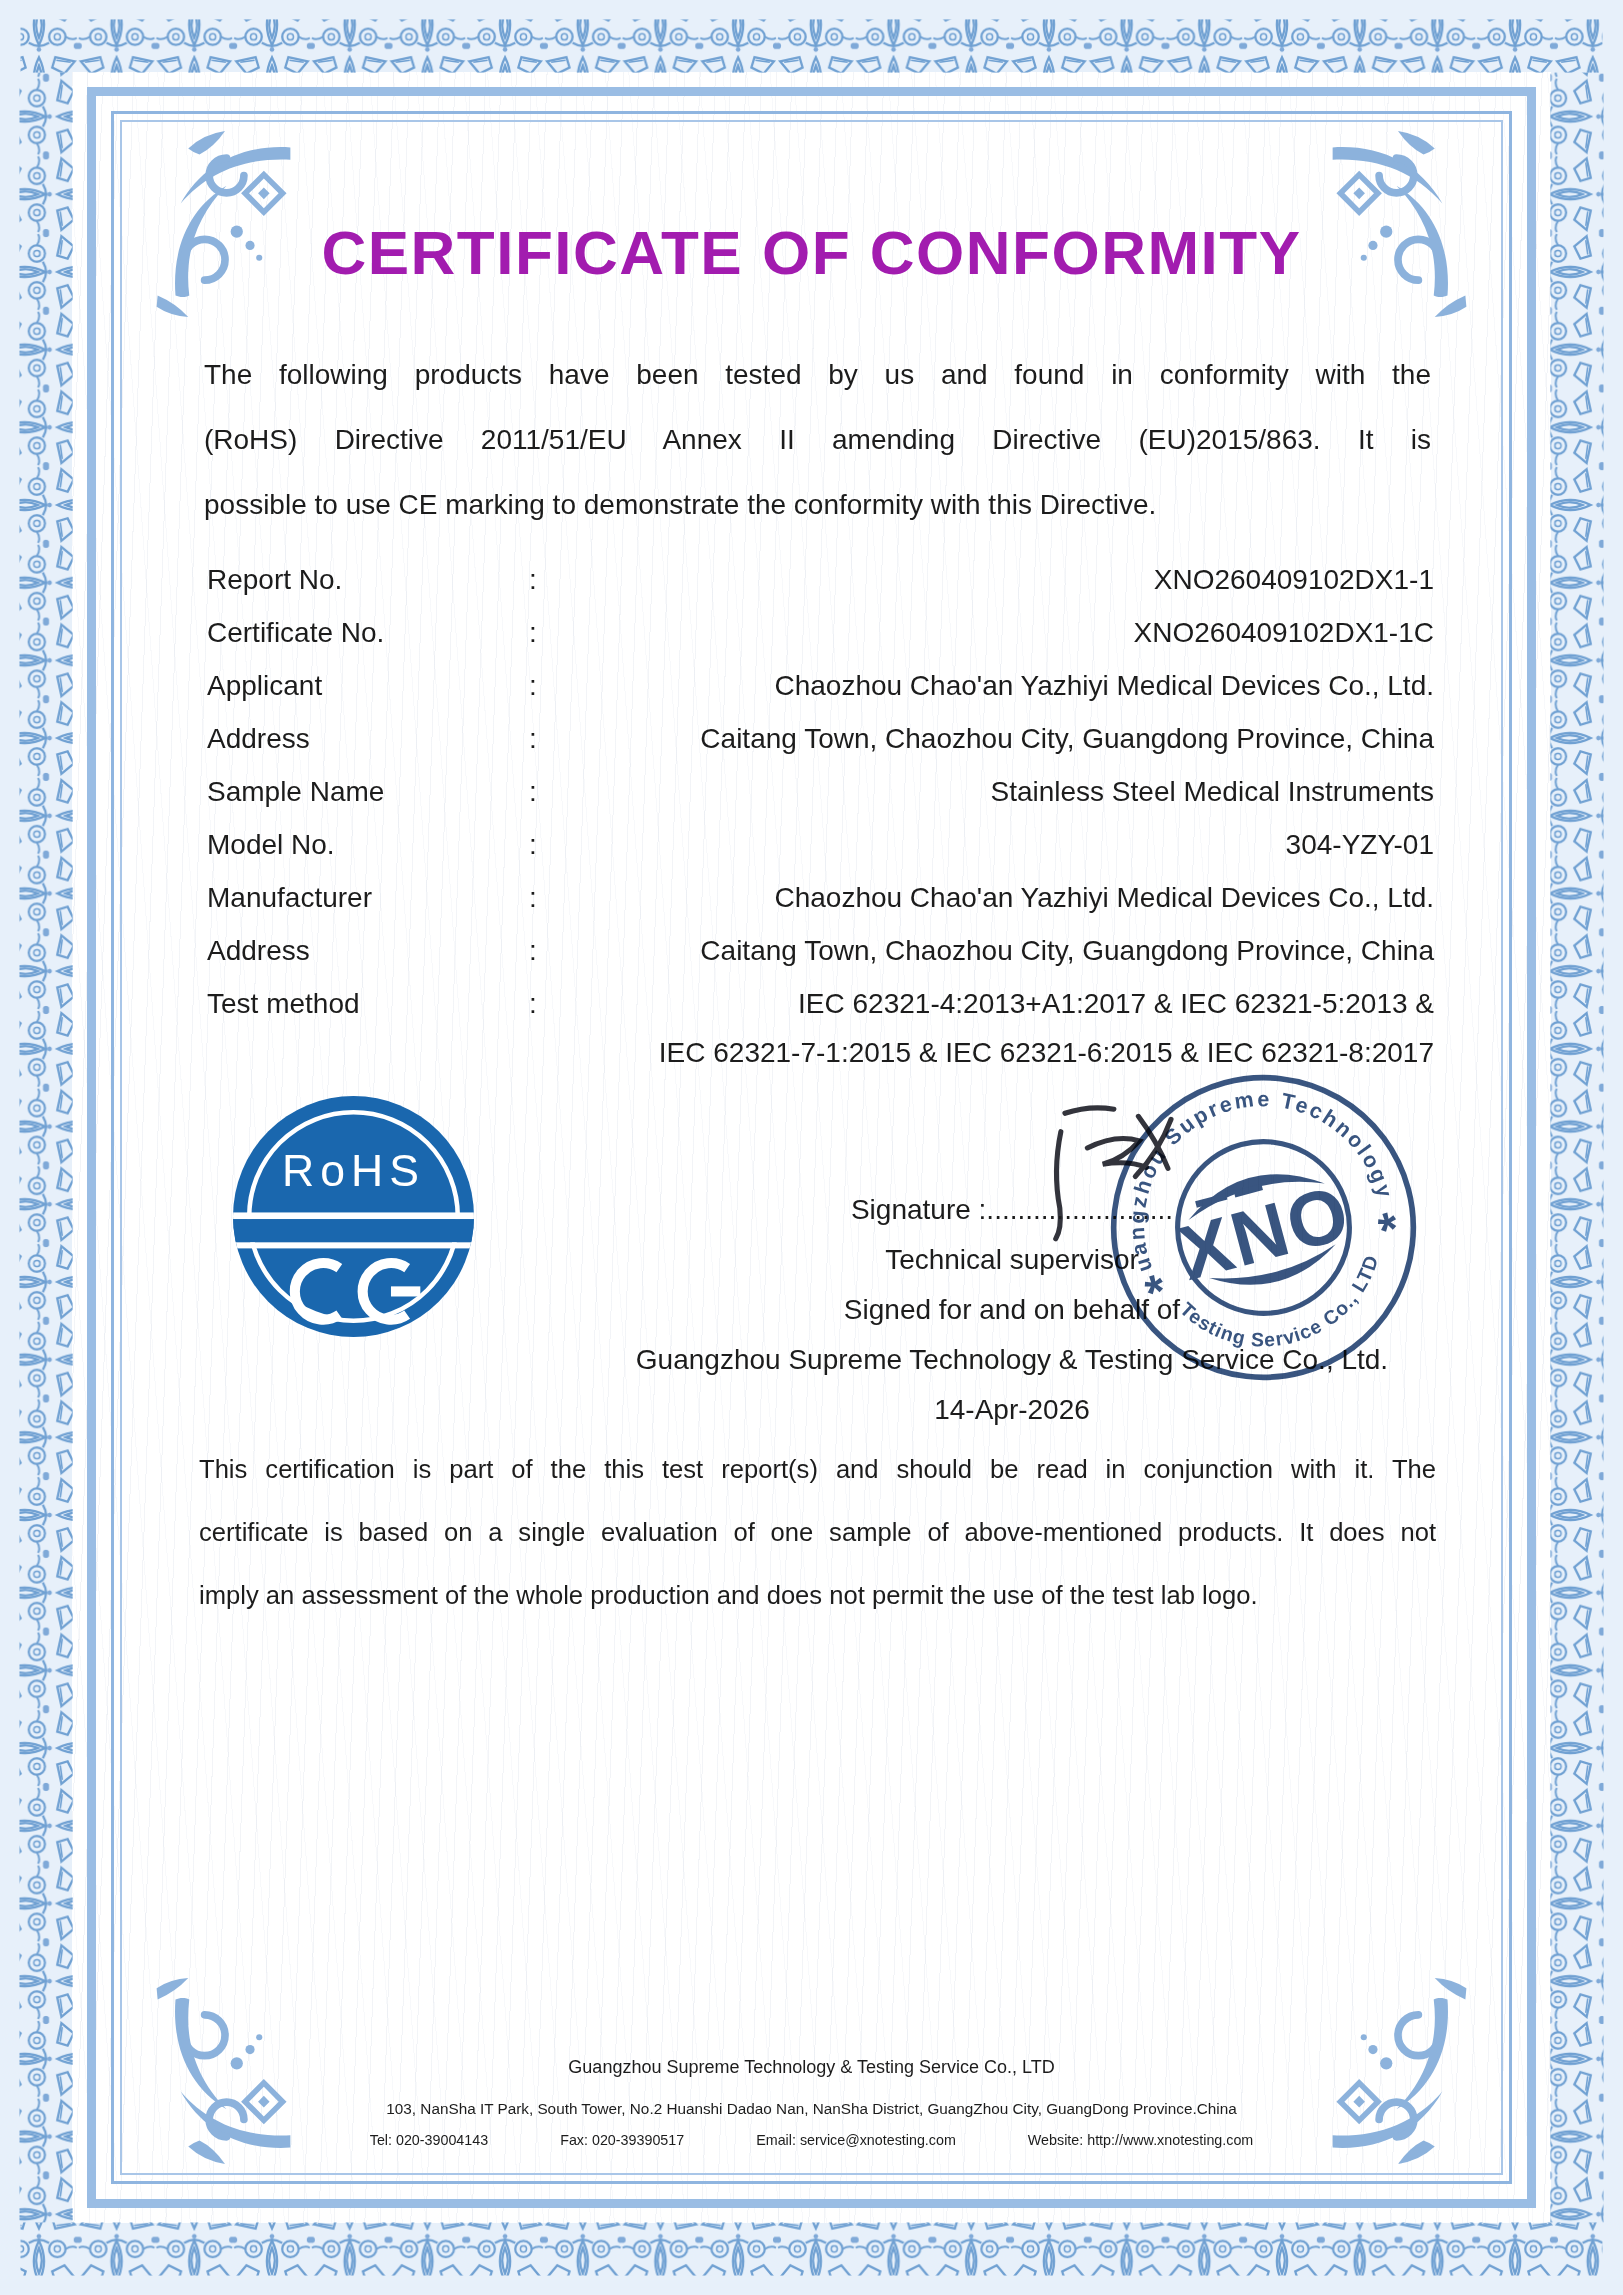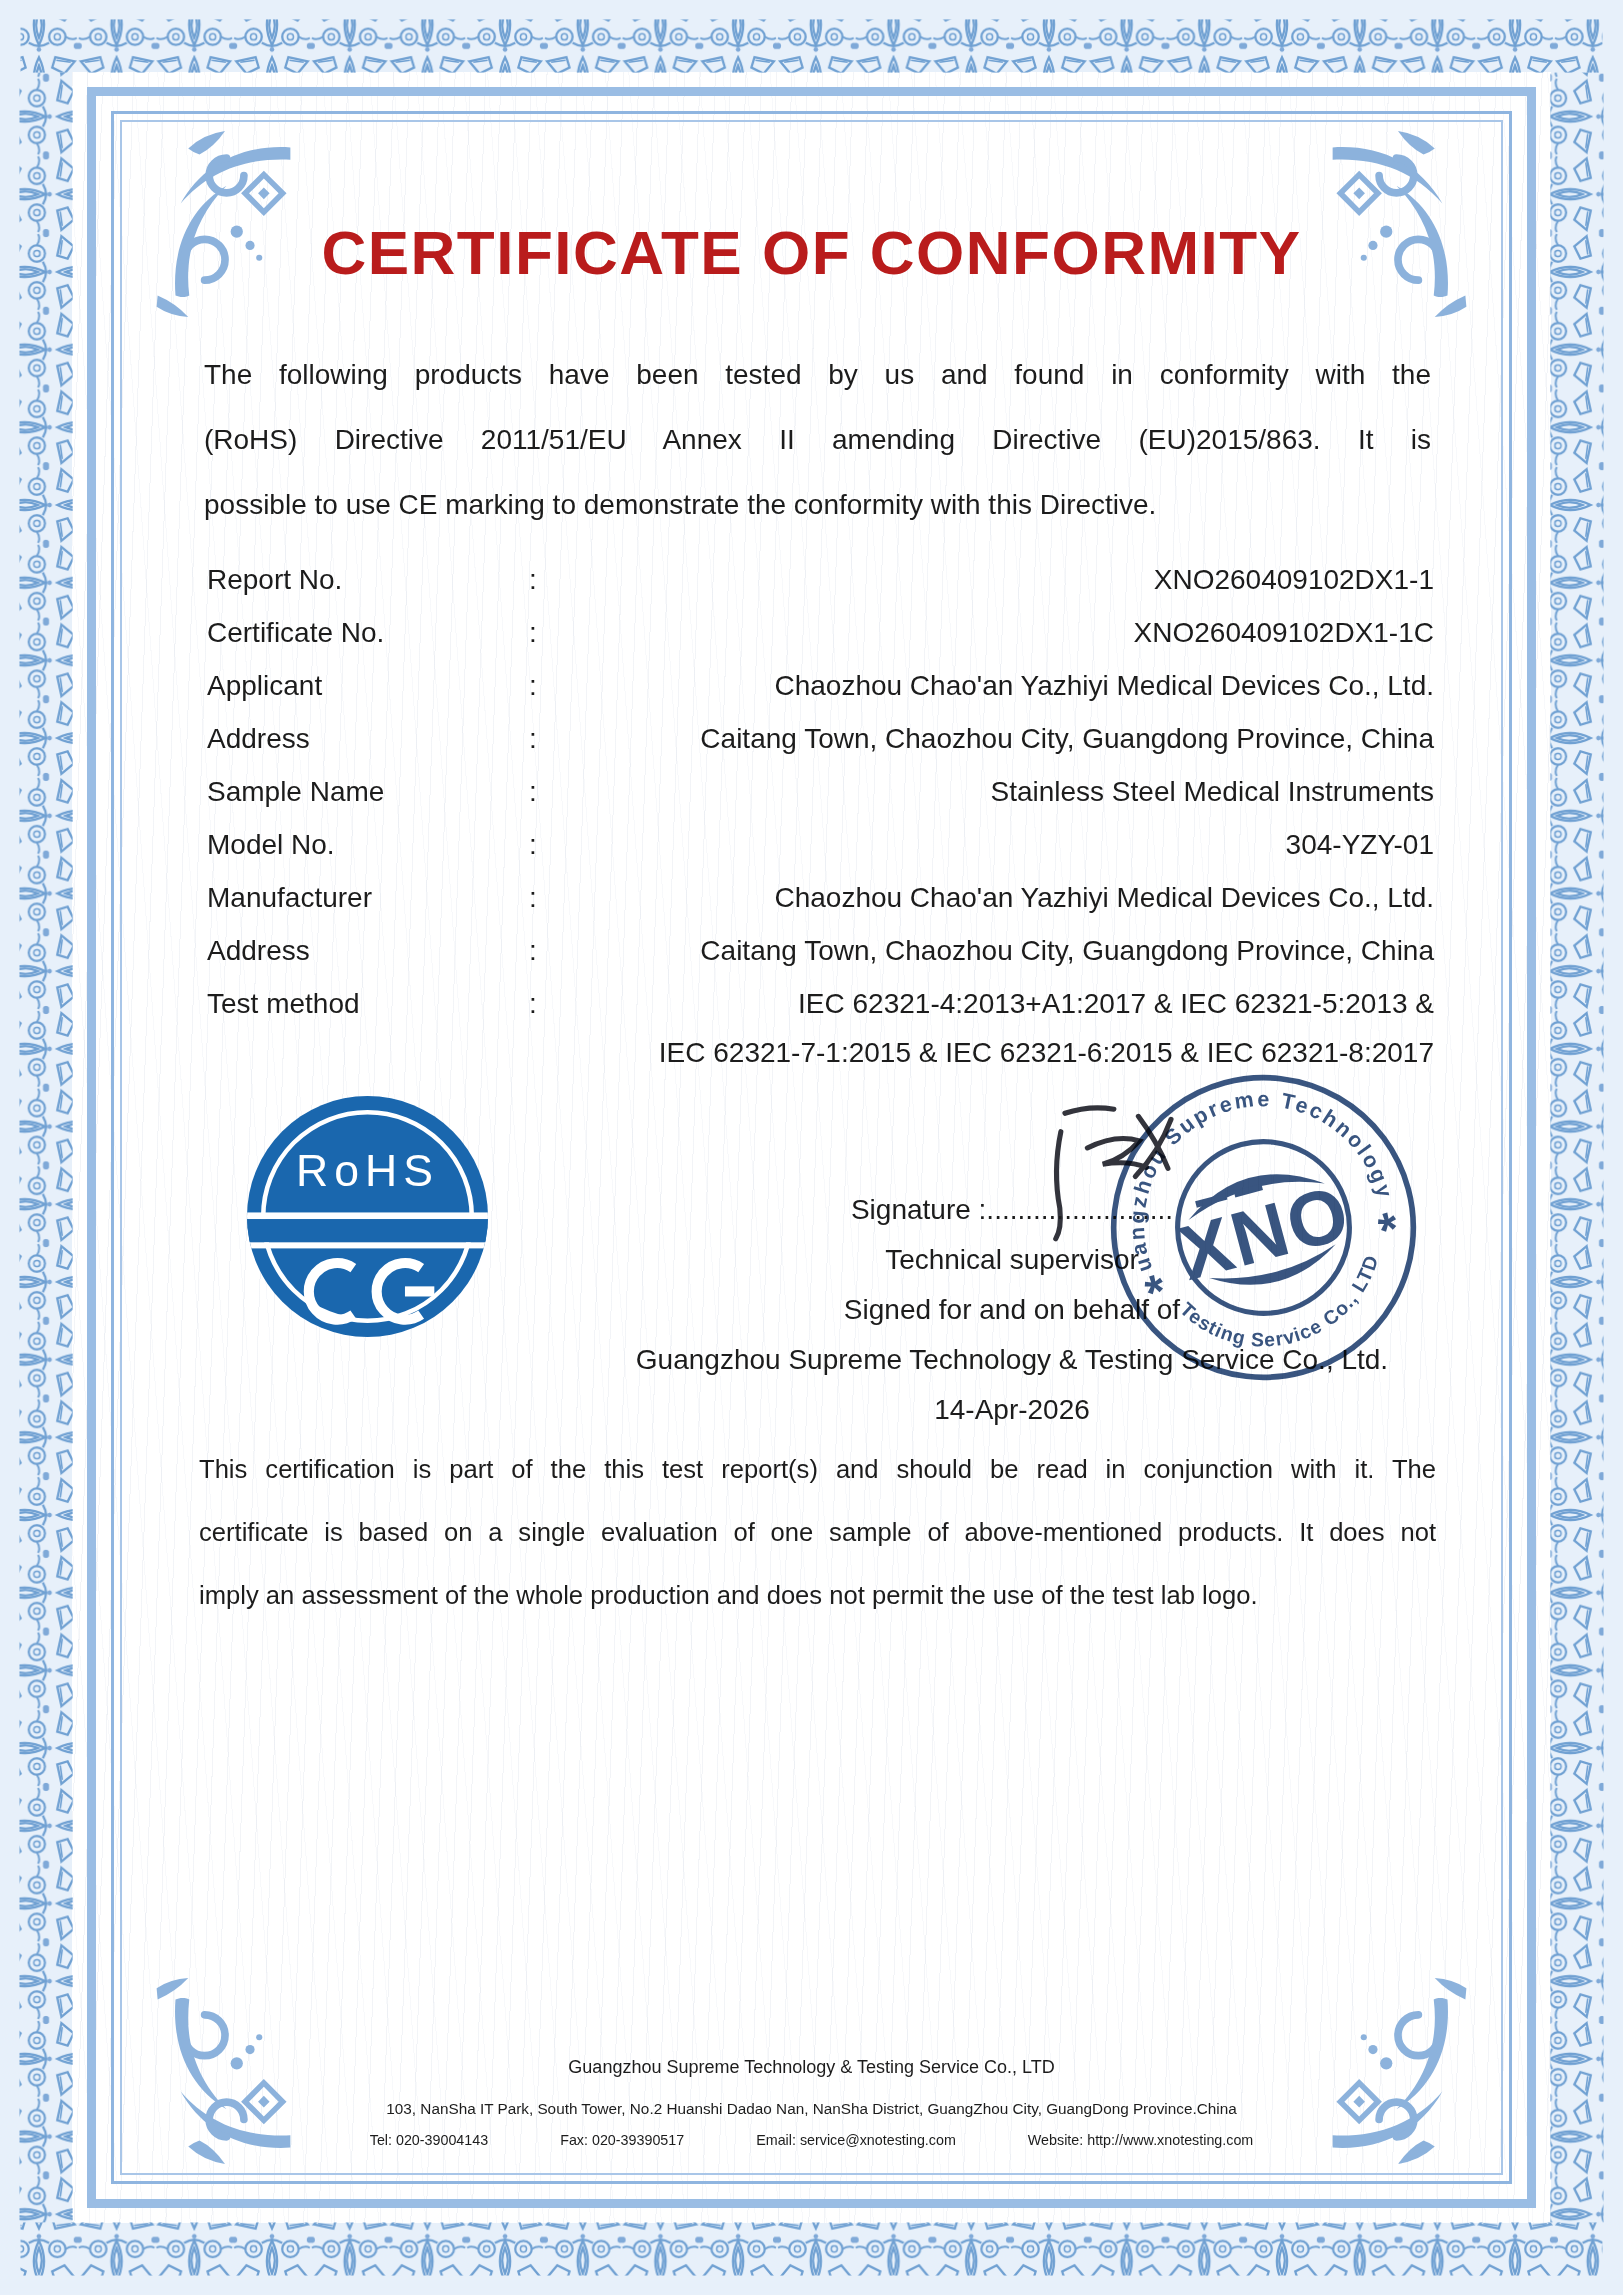--- a/index.html
+++ b/index.html
@@ -25,34 +25,34 @@
   .frame-thin2{position:absolute;inset:120px;border:2px solid #a9c6e8;}
   .flourish{position:absolute;width:194px;height:194px;}
   .flourish.tl{left:127px;top:127px;}
   .flourish.tr{right:127px;top:127px;transform:scaleX(-1);}
   .flourish.bl{left:127px;bottom:127px;transform:scaleY(-1);}
   .flourish.br{right:127px;bottom:127px;transform:scale(-1,-1);}
 
   .title{
     position:absolute;left:0;right:0;top:217px;
     text-align:center;font-size:62px;font-weight:700;
-    letter-spacing:1.5px;color:#b91c1c;white-space:nowrap;
+    letter-spacing:1.5px;color:#a21caf;white-space:nowrap;
   }
   .intro{position:absolute;left:204px;top:342px;width:1227px;font-size:28px;}
   .intro .jline{line-height:65px;text-align:justify;text-align-last:justify;white-space:nowrap;}
   .intro .jline.last{text-align-last:left;}
 
   .fields{position:absolute;left:207px;top:553px;width:1227px;font-size:28px;}
   .frow{display:flex;align-items:flex-start;}
   .flabel{width:322px;line-height:53px;}
   .fcolon{width:31px;line-height:53px;}
   .fvalue{flex:1;line-height:53px;text-align:right;}
   .fvalue .v2line{line-height:46px;padding-top:3.6px;}
 
-  .rohs-wrap{position:absolute;left:246px;top:1095px;width:243px;height:243px;}
+  .rohs-wrap{position:absolute;left:232px;top:1095px;width:243px;height:243px;}
   .scribble{position:absolute;left:1038px;top:1099px;width:164px;height:153px;}
   .sigblock{
     position:absolute;left:562px;top:1185px;width:900px;
     font-size:28px;text-align:center;
   }
   .sigblock div{line-height:50px;white-space:nowrap;}
   .stamp-wrap{
     position:absolute;left:1105px;top:1069px;width:317px;height:317px;
     mix-blend-mode:multiply;opacity:0.93;
   }

